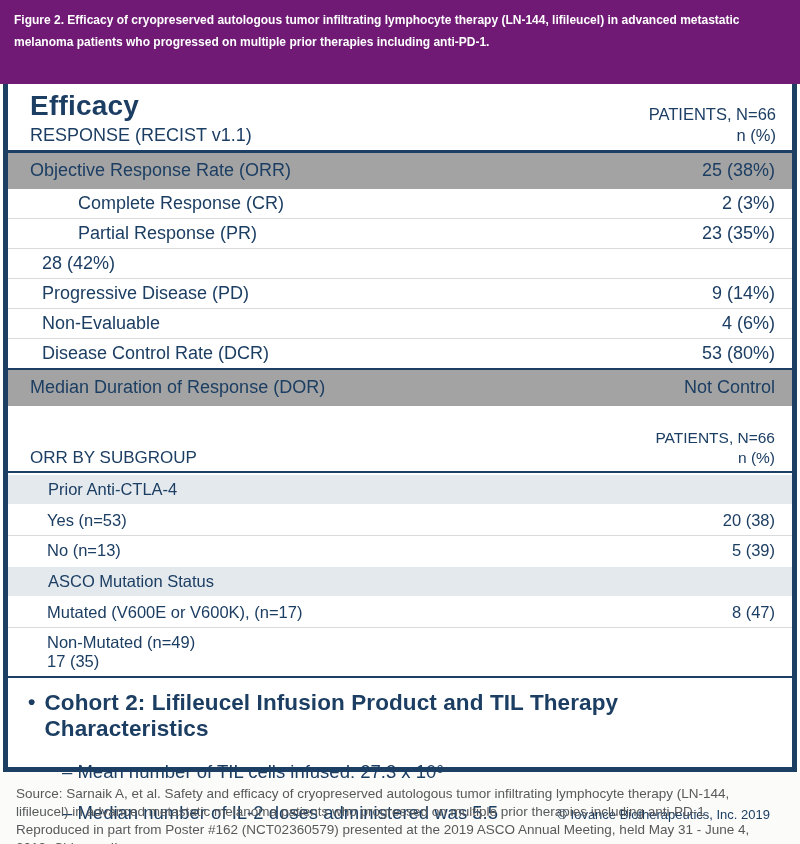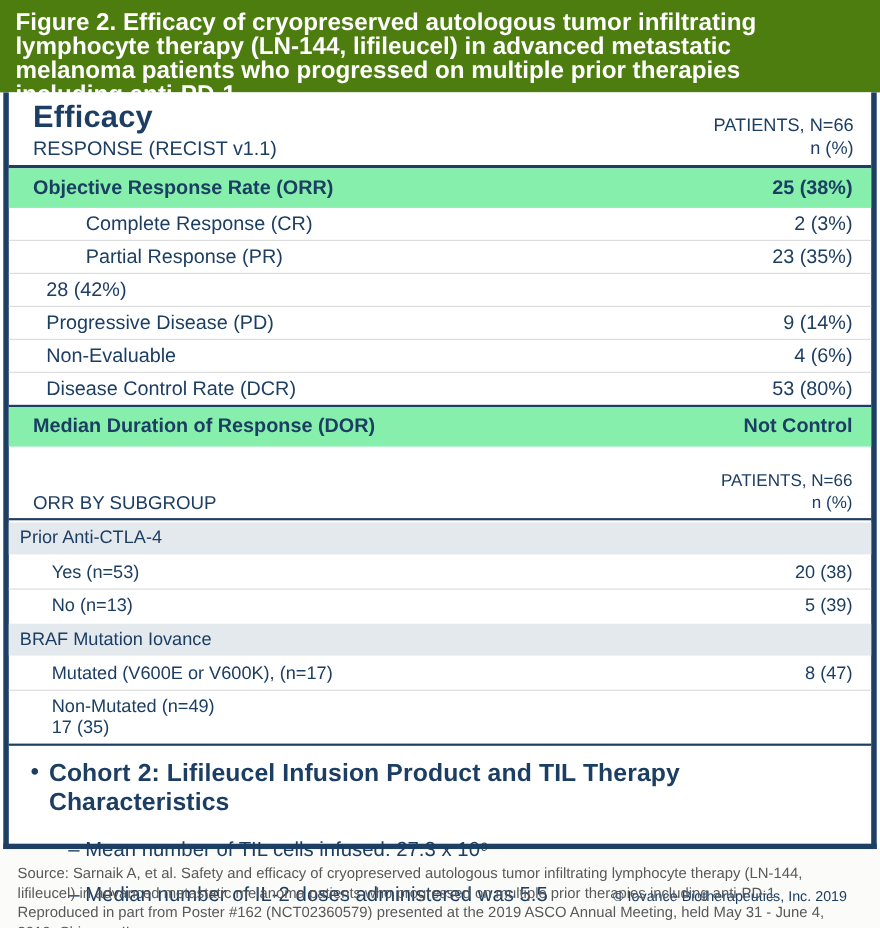--- a/index.html
+++ b/index.html
@@ -6,24 +6,24 @@
   html, body {
     width: 800px; height: 844px;
     background: #ffffff;
     font-family: "Liberation Sans", sans-serif;
     color: #1c3e63;
     overflow: hidden;
   }
   
   .fig-caption {
     height: 84px;
-    background: #4d7c0f;
+    background: #701a75;
     color: #ffffff;
     font-weight: bold;
-    font-size: 22px;
+    font-size: 12px;
     line-height: 22px;
     padding: 9px 52px 9px 14px;
   }
   
   .panel {
     margin: 0 3px;
     height: 688px;
     background: #ffffff;
     border: 5px solid #1d3f63;
     border-top: none;
@@ -35,22 +35,22 @@
     padding: 6px 16px 4px 22px;
     border-bottom: 3px solid #1d3f63;
   }
   .efficacy-title { font-size: 28px; font-weight: bold; letter-spacing: 0.2px; }
   .response-header { font-size: 18px; margin-top: 3px; }
   .col-head { text-align: right; font-size: 16.5px; line-height: 21px; }
   
   .hl-row {
     display: flex;
     justify-content: space-between;
-    background: #86efac;
-    font-weight: bold;
+    background: #a3a3a3;
+    font-weight: normal;
     font-size: 18px;
     padding: 7px 17px 8px 22px;
   }
   
   .t-row {
     display: flex;
     justify-content: space-between;
     font-size: 18px;
     padding: 4px 17px 4px 34px;
     border-bottom: 1px solid #dadada;
@@ -73,21 +73,21 @@
     display: flex;
     justify-content: space-between;
     font-size: 16.5px;
     padding: 5px 17px 5px 39px;
   }
   .s-row.sep { border-bottom: 1px solid #dadada; }
   .s-row.navy-border { border-bottom: 2px solid #1d3f63; flex-direction: column; }
   .s-head {
     background: #e4e9ee;
     font-size: 16.5px;
-    padding: 5px 17px 5px 10px;
+    padding: 5px 17px 5px 40px;
     margin: 2px 0;
   }
   
   .cohort { padding: 12px 16px 0 14px; }
   .cohort-heading {
     display: flex;
     font-size: 22.5px;
     font-weight: bold;
     letter-spacing: 0.1px;
   }
@@ -177,21 +177,21 @@
 
   <div class="s-head">Prior Anti-CTLA-4</div>
   <div class="s-row sep">
     <span>Yes (n=53)</span>
     <span>20 (38)</span>
   </div>
   <div class="s-row">
     <span>No (n=13)</span>
     <span>5 (39)</span>
   </div>
-  <div class="s-head">BRAF Mutation Iovance</div>
+  <div class="s-head">ASCO Mutation Status</div>
   <div class="s-row sep">
     <span>Mutated (V600E or V600K), (n=17)</span>
     <span>8 (47)</span>
   </div>
   <div class="s-row navy-border">
     <span>Non-Mutated (n=49)</span>
     <span>17 (35)</span>
   </div>
 
   <div class="cohort">

